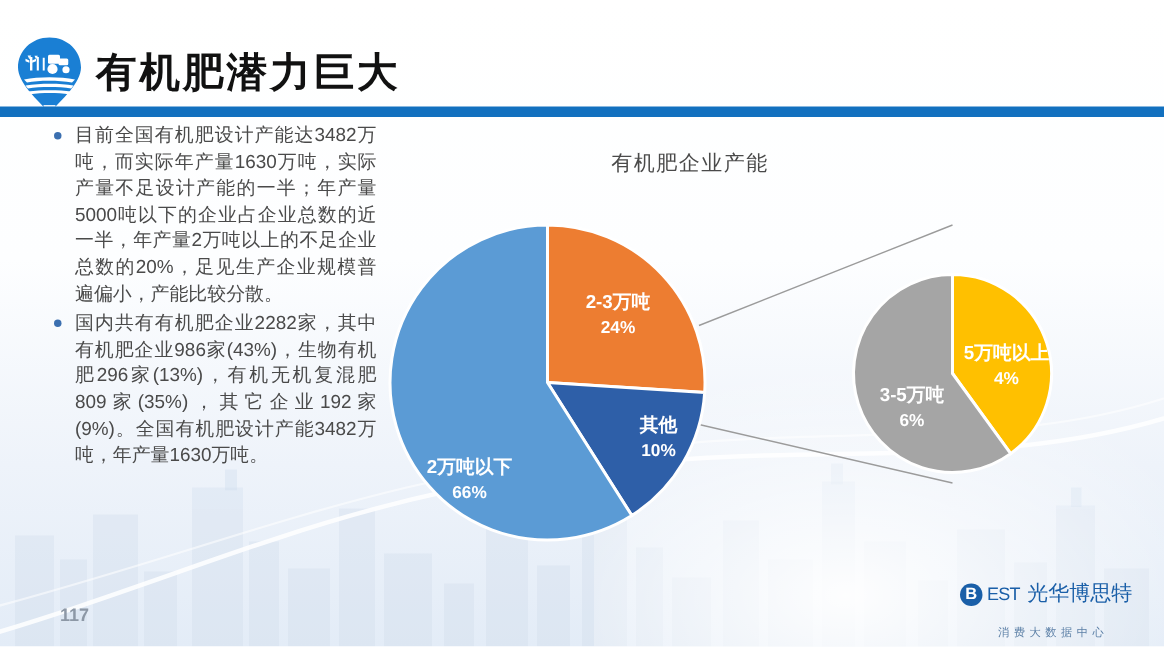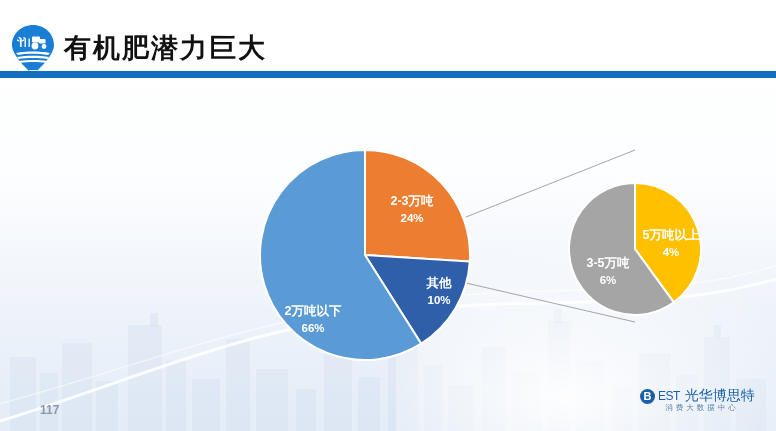--- a/index.html
+++ b/index.html
@@ -84,21 +84,21 @@
     position:absolute;left:0;top:0;display:flex;align-items:center;gap:3px;
   }
   .brand-b{
     display:inline-block;width:15px;height:15px;border-radius:50%;
     background:#1a5fa8;color:#fff;font-size:11px;font-weight:bold;
     text-align:center;line-height:15px;
   }
   .brand-est{font-size:12px;font-weight:normal;color:#1a5fa8;letter-spacing:-0.5px;}
   .brand-cn{font-size:14px;font-weight:normal;color:#1a5fa8;letter-spacing:0px;margin-left:2px;}
   .brand-sub{
-    position:absolute;left:2px;top:16px;width:120px;text-align:center;
+    position:absolute;left:2px;top:30px;width:120px;text-align:center;
     font-size:7.5px;color:#5b7fa6;letter-spacing:3px;
   }
 </style>
 </head>
 <body>
 
 <div class="slide">
 
   <svg class="skyline" viewBox="0 0 776 170" preserveAspectRatio="none">
     <g fill="#cfdcec" opacity="0.60">
@@ -158,22 +158,27 @@
         <path d="M8 29 C18 27 32 27 42 29 L40 31 C31 29.4 18 29.4 10 31 Z"></path>
         <path d="M9 33 C19 31.4 32 31.4 41 33 L39.5 35 C31 33.7 19 33.7 10.6 35 Z"></path>
         <path d="M10.5 37 C20 35.8 31 35.8 39.5 37 L38 38.8 C30.5 37.8 20 37.8 12 38.8 Z"></path>
       </g>
       <path d="M21 46 C21 49.6 23 51 25 51 C27 51 29 49.6 29 46 Z" fill="#ffffff" opacity=".9"></path>
     </svg>
     <div class="title">有机肥潜力巨大</div>
     <div class="headerbar"></div>
   </div>
 
+  <ul class="bullets">
+    <li>目前全国有机肥设计产能达3482万吨，而实际年产量1630万吨，实际产量不足设计产能的一半；年产量5000吨以下的企业占企业总数的近一半，年产量2万吨以上的不足企业总数的20%，足见生产企业规模普遍偏小，产能比较分散。</li>
+    <li>国内共有有机肥企业2282家，其中有机肥企业986家(43%)，生物有机肥296家(13%)，有机无机复混肥809家(35%)，其它企业192家(9%)。全国有机肥设计产能3482万吨，年产量1630万吨。</li>
+  </ul>
 
   <div class="chart-wrap">
+    <div class="chart-title">有机肥企业产能</div>
 
     <svg class="chart-svg" width="526" height="300" viewBox="0 0 526 300">
 
       <g stroke="#9b9b9b" stroke-width="0.9" fill="none">
         <path d="M216,131 L385,64"></path>
         <path d="M216,197 L385,236"></path>
       </g>
 
       <g transform="translate(115,169)">
 

